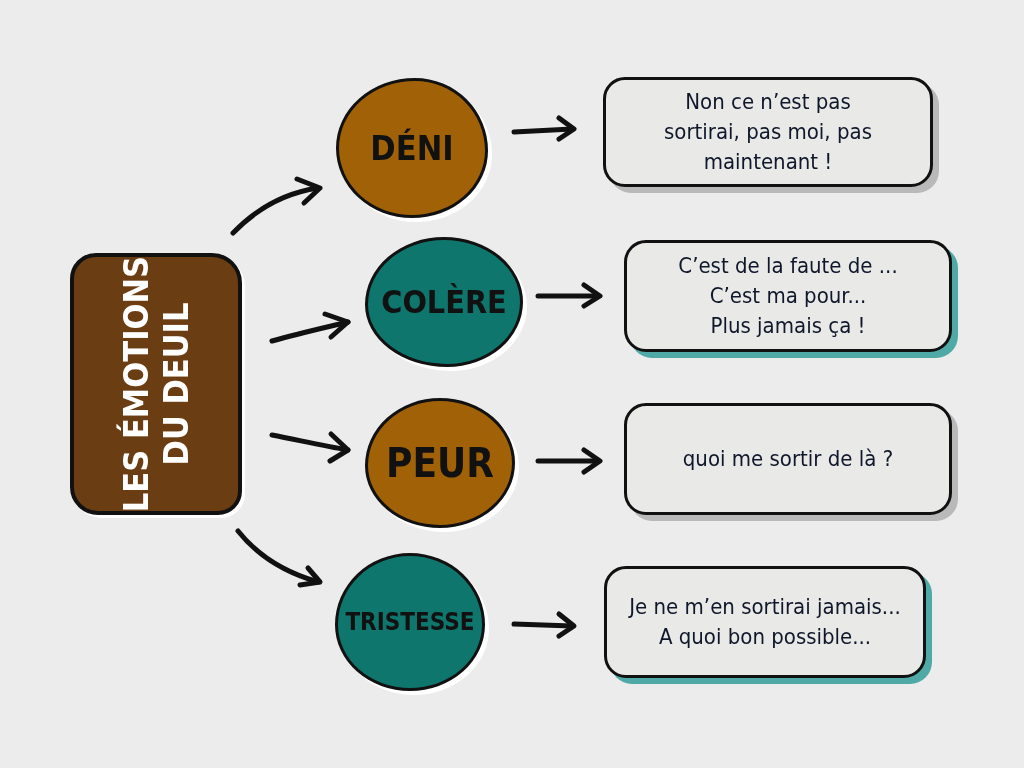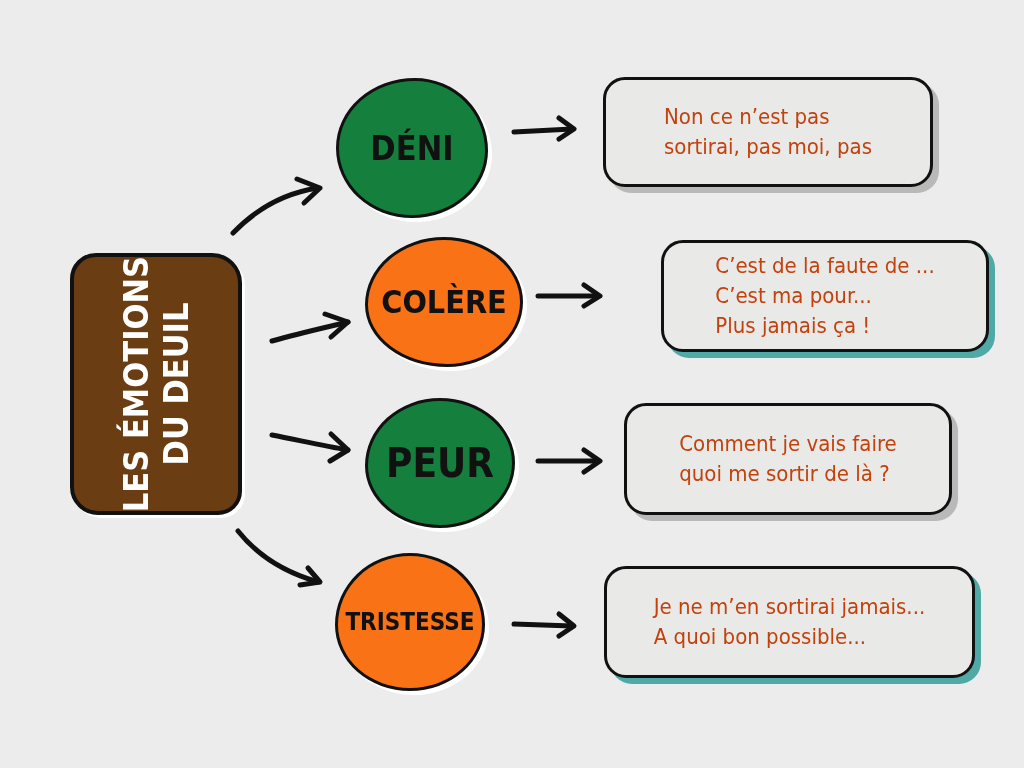--- a/index.html
+++ b/index.html
@@ -25,28 +25,28 @@
       font-family:"DejaVu Sans Condensed","DejaVu Sans",sans-serif;
     }
     .root-text span { display:block; }
 
     .node {
       position:absolute; border:3px solid #111; box-sizing:border-box;
       display:flex; align-items:center; justify-content:center;
       font-weight:bold; color:#111; box-shadow:4px 4px 0 #fff;
       font-family:"DejaVu Sans Condensed","DejaVu Sans",sans-serif;
     }
-    .node.gray { background:#15803d; }
-    .node.teal { background:#f97316; }
+    .node.gray { background:#a16207; }
+    .node.teal { background:#0f766e; }
 
     .bubble {
       position:absolute; background:#e9e9e7; border:3.5px solid #111;
       border-radius:22px; box-sizing:border-box;
       display:flex; align-items:center; justify-content:center;
-      text-align:left; color:#c2410c; font-size:22px; line-height:30px;
+      text-align:center; color:#0f172a; font-size:22px; line-height:30px;
       font-family:"DejaVu Sans Condensed","DejaVu Sans",sans-serif;
     }
     .bubble.shadow-gray { box-shadow:6px 6px 0 #b9b9b9; }
     .bubble.shadow-teal { box-shadow:6px 6px 0 #4fa9a6; }
     .bubble .line { display:block; }
   </style>
 </head>
 <body>
 
 <div class="canvas">
@@ -113,38 +113,38 @@
   </div>
 
   <div class="node teal" style="left:335px; top:553px; width:150px; height:138px; border-radius:50% 50% 50% 50% / 52% 52% 48% 48%; font-size:24px;">
     <span>TRISTESSE</span>
   </div>
 
   <div class="bubble shadow-gray" style="left:603px; top:77px; width:330px; height:110px;">
     <div>
       <span class="line">Non ce n’est pas</span>
       <span class="line">sortirai, pas moi, pas</span>
+      <span class="line">maintenant !</span>
     </div>
   </div>
 
-  <div class="bubble shadow-teal" style="left:661px; top:240px; width:328px; height:112px;">
+  <div class="bubble shadow-teal" style="left:624px; top:240px; width:328px; height:112px;">
     <div>
       <span class="line">C’est de la faute de ...</span>
       <span class="line">C’est ma pour...</span>
       <span class="line">Plus jamais ça !</span>
     </div>
   </div>
 
   <div class="bubble shadow-gray" style="left:624px; top:403px; width:328px; height:112px;">
     <div>
-      <span class="line">Comment je vais faire</span>
       <span class="line">quoi me sortir de là ?</span>
     </div>
   </div>
 
-  <div class="bubble shadow-teal" style="left:604px; top:566px; width:371px; height:112px;">
+  <div class="bubble shadow-teal" style="left:604px; top:566px; width:322px; height:112px;">
     <div>
       <span class="line">Je ne m’en sortirai jamais...</span>
       <span class="line">A quoi bon possible...</span>
     </div>
   </div>
 
 </div>
 
 </body></html>

